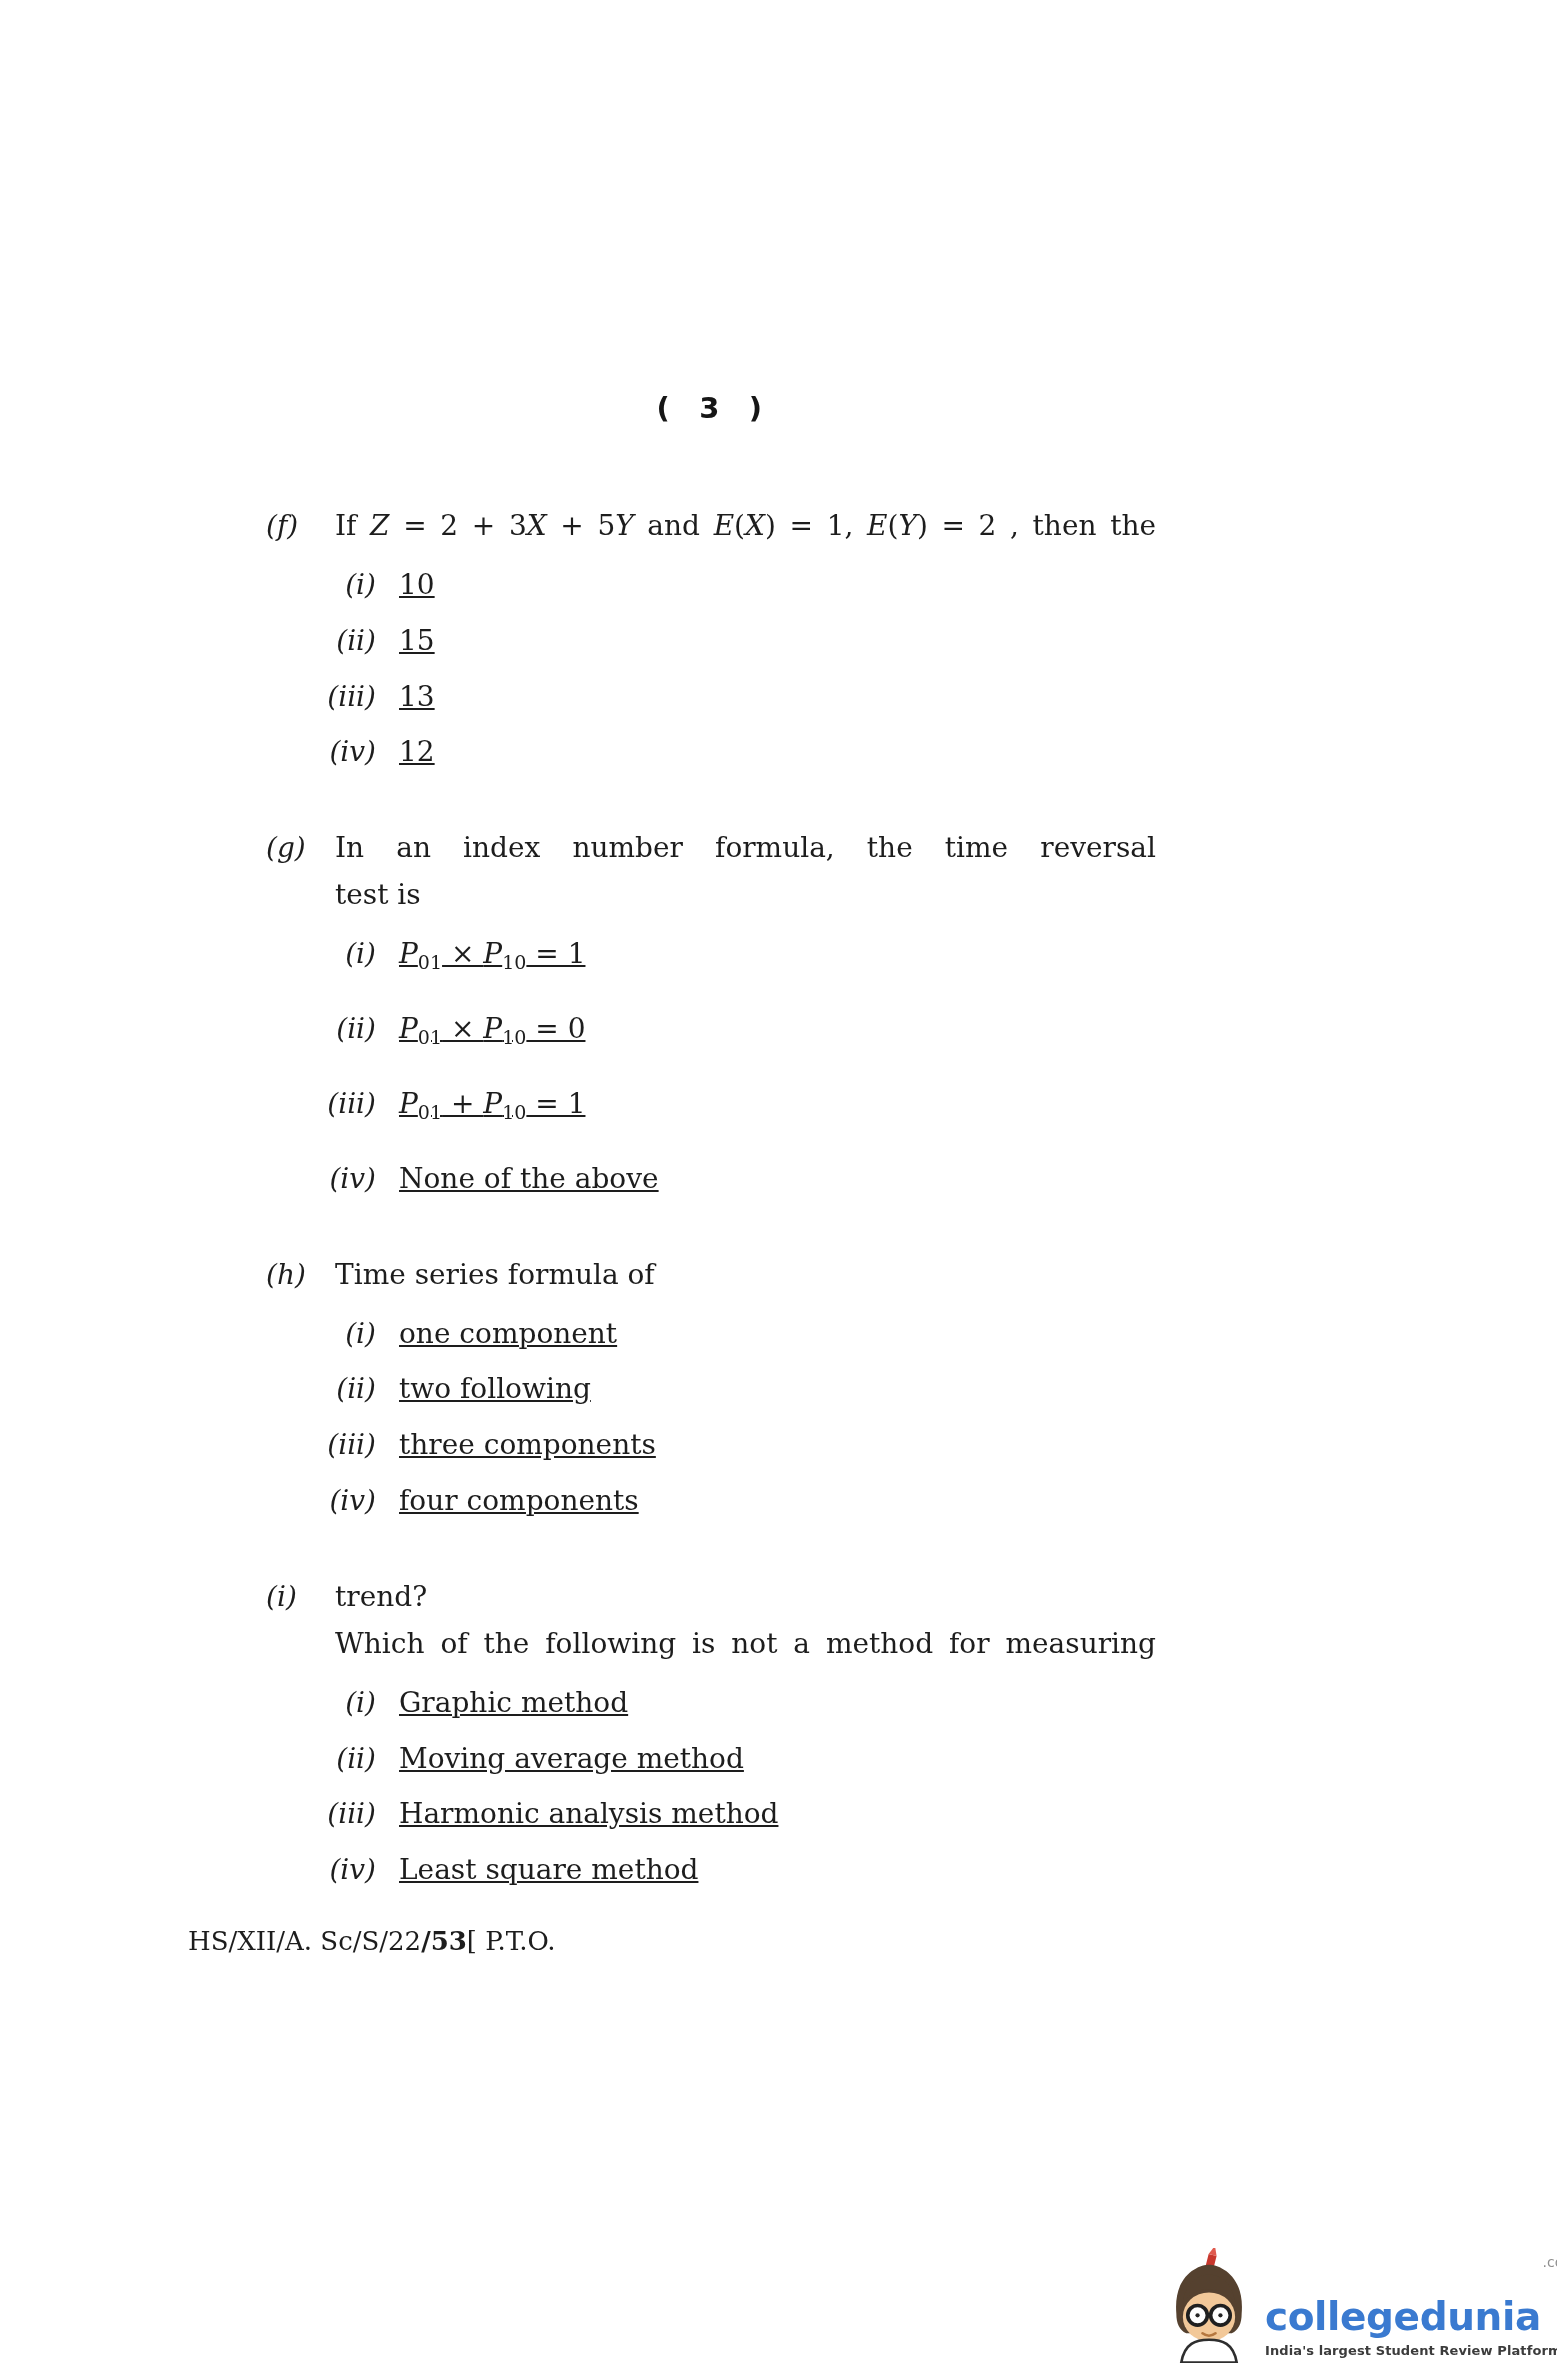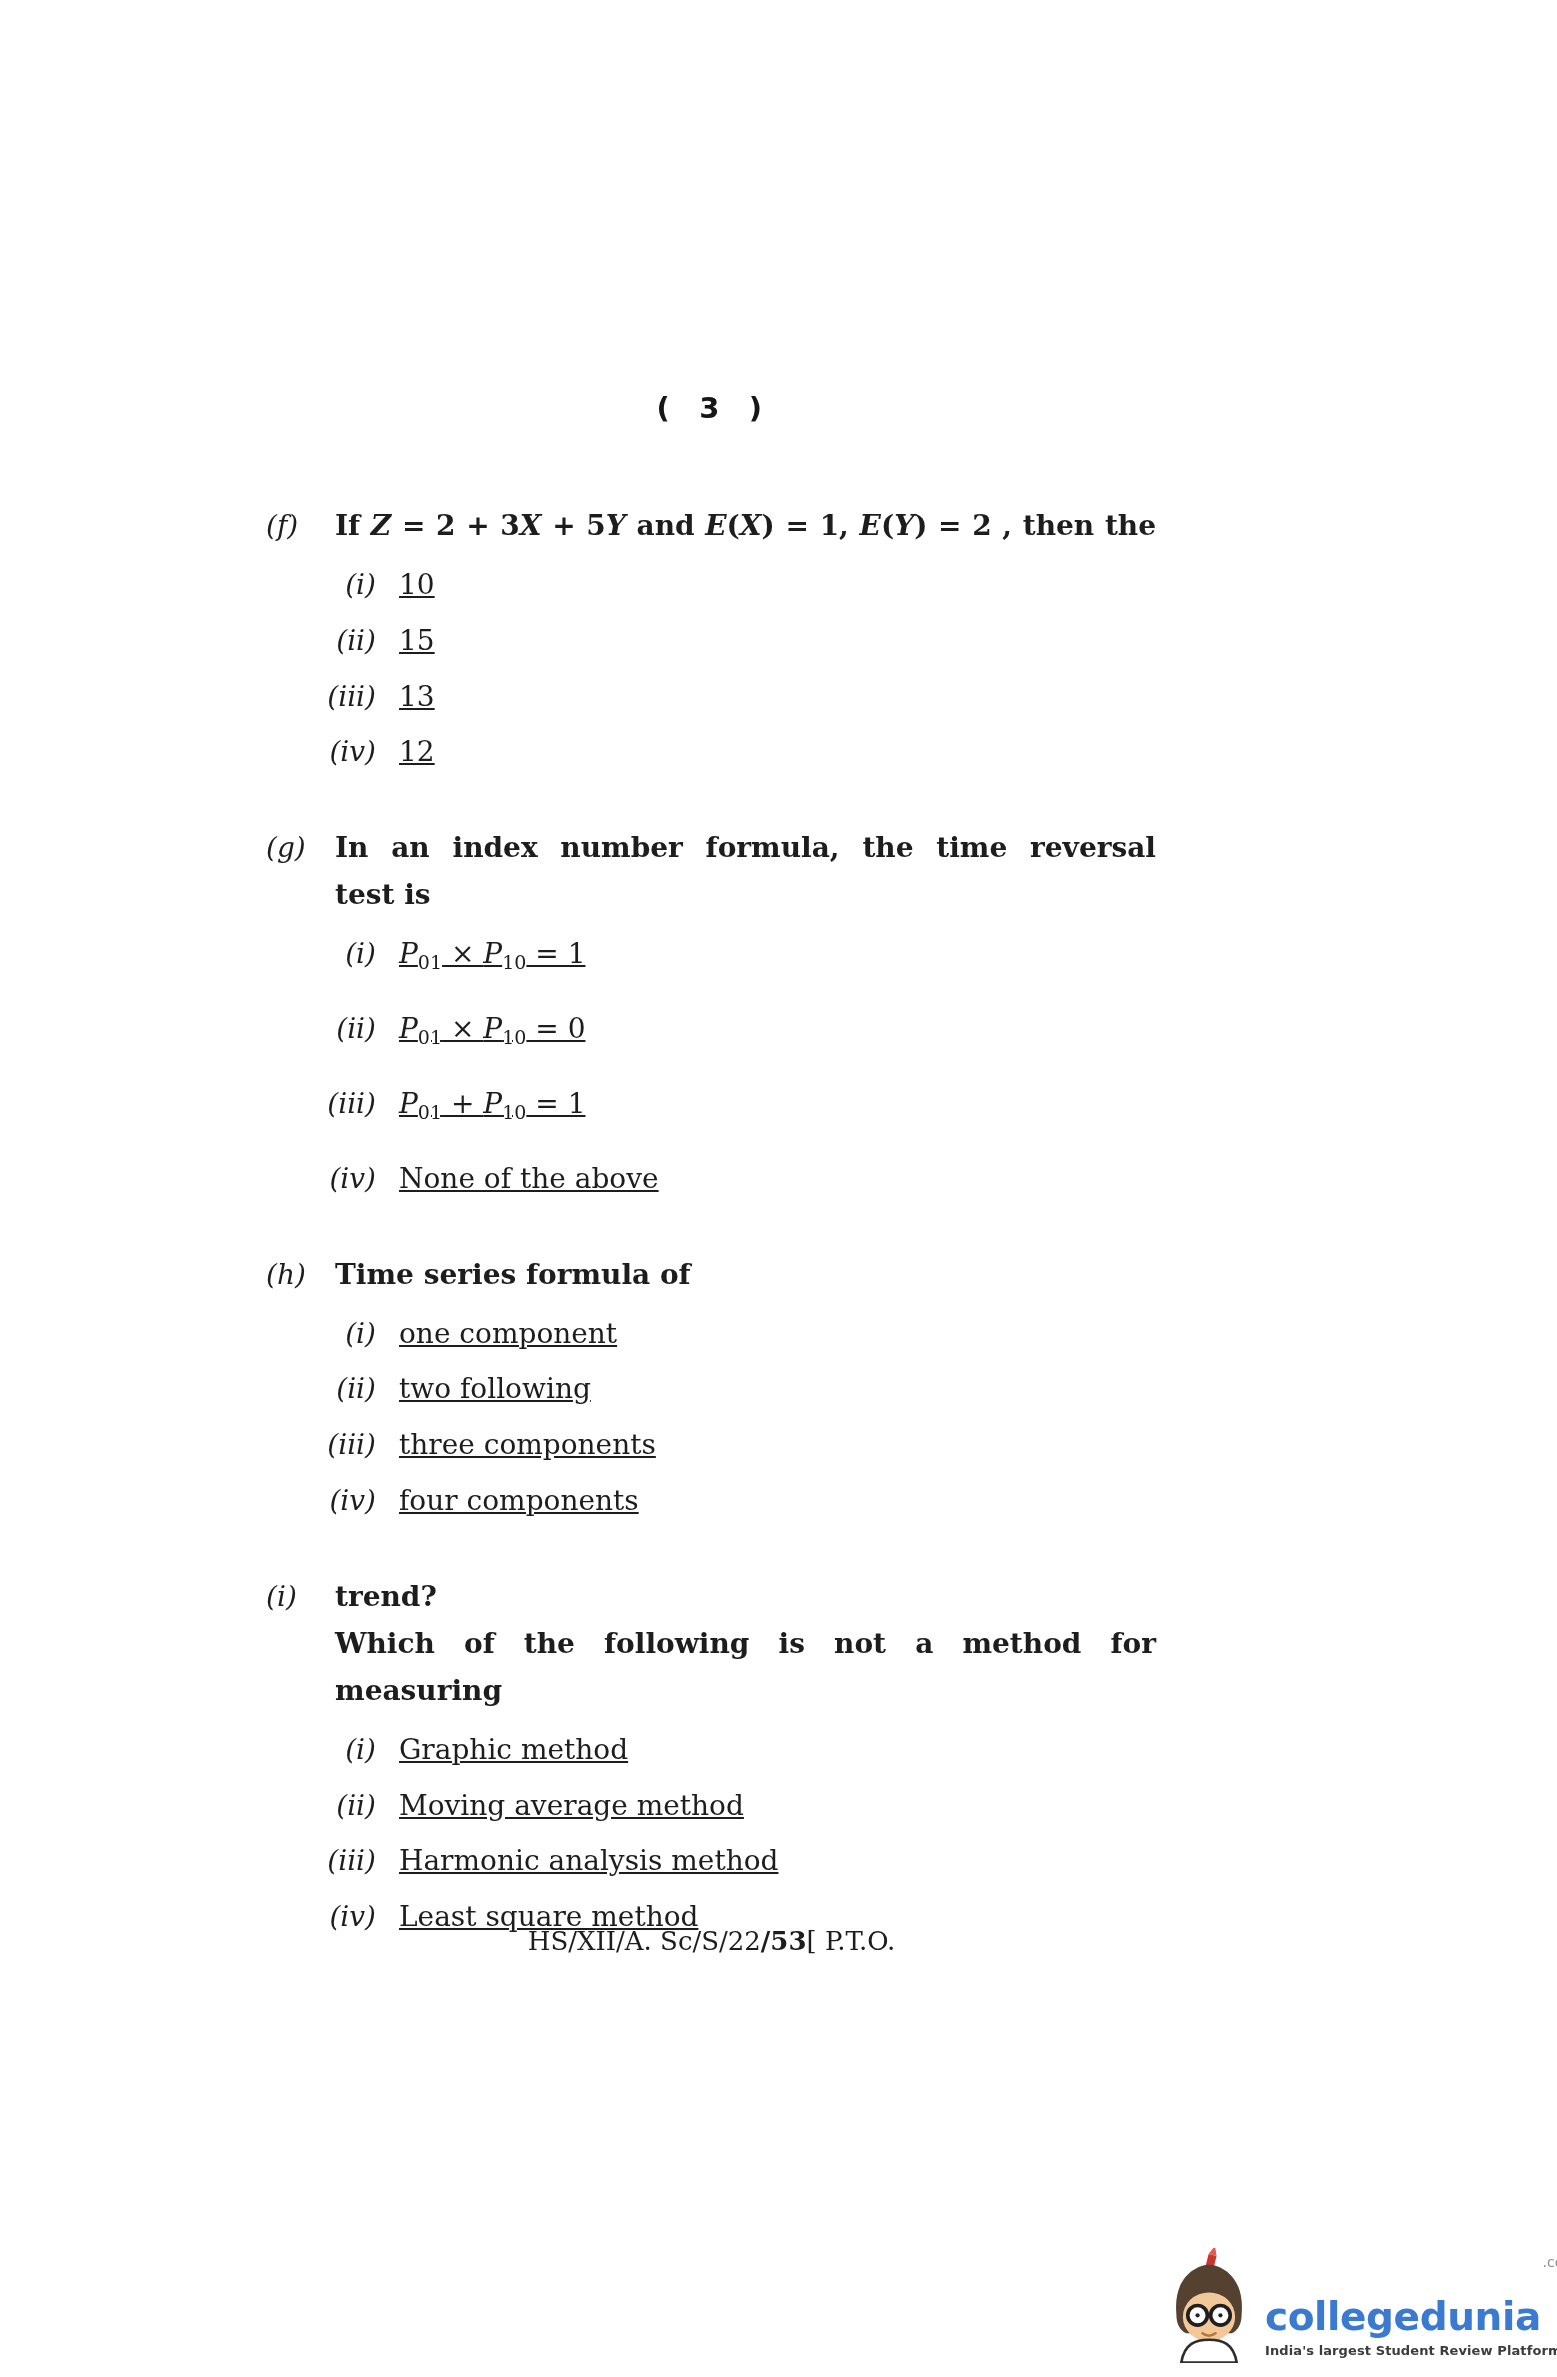--- a/index.html
+++ b/index.html
@@ -10,33 +10,33 @@
   .content{position:absolute;left:266px;top:391px;width:890px;font-size:28px;}
   .page-number{
     text-align:center;font-family:"DejaVu Sans","Liberation Sans",sans-serif;
     font-weight:bold;font-size:29px;letter-spacing:3.5px;word-spacing:12.2px;
     margin-bottom:77px;color:#161616;
   }
   .question{margin-bottom:49px;}
   .q-row{display:flex;align-items:flex-start;}
   .q-label{width:69px;flex-shrink:0;font-style:italic;line-height:47px;}
   .q-stem{flex:1;line-height:47px;}
-  .stem-line{min-height:47px;font-weight:bold;}
+  .stem-line{min-height:47px;}
   .jfull{text-align:justify;text-align-last:justify;}
   .q-options{margin-top:12.2px;}
   .opt{display:flex;line-height:47px;margin-bottom:8.7px;}
   .q-options.spaced .opt{margin-bottom:19px;}
   .opt-label{width:110px;flex-shrink:0;text-align:right;font-style:italic;}
   .opt-text{margin-left:23px;text-decoration:underline;}
   .seg-rm{font-style:normal;}
   .seg-it{font-style:italic;}
   .seg-sub{font-size:0.68em;vertical-align:-0.3em;}
   .footer{
     position:absolute;left:188px;top:1926px;width:1047px;
-    display:flex;justify-content:center;font-size:26px;color:#1d1d1d;
+    display:flex;justify-content:flex-start;font-size:26px;color:#1d1d1d;
   }
   .footer .bold{font-weight:bold;}
   .brandmark{position:absolute;left:1160px;top:2248px;display:flex;align-items:center;gap:7px;}
   .mascot{display:block;}
   .brand-col{display:flex;flex-direction:column;}
   .brand-line{display:flex;align-items:flex-start;}
   .brand-name{
     font-family:"DejaVu Sans","Liberation Sans",sans-serif;font-weight:bold;
     font-size:39px;color:#3a7ad0;letter-spacing:-0.4px;line-height:1;margin-top:44px;
   }

